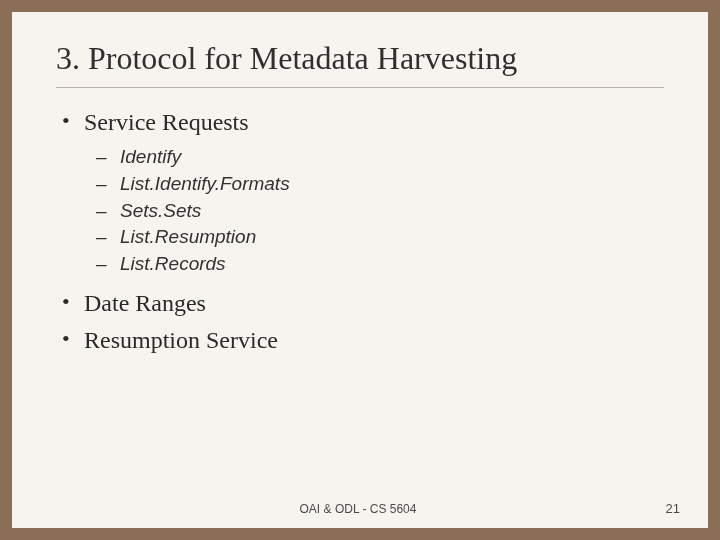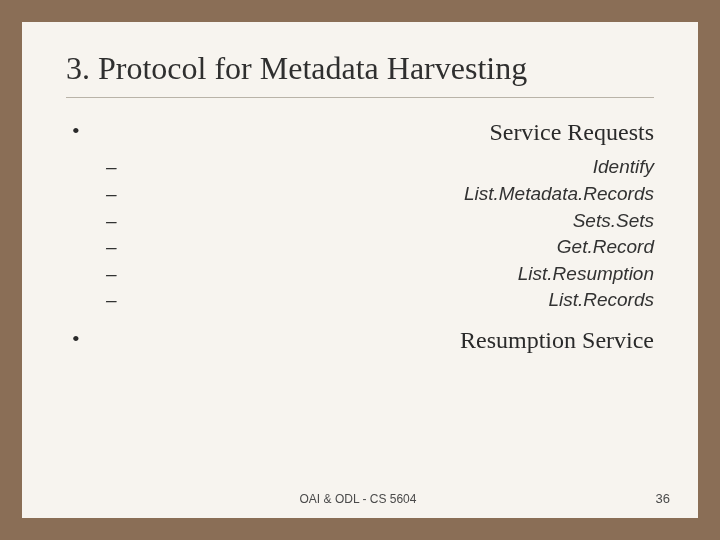--- a/index.html
+++ b/index.html
@@ -9,21 +9,21 @@
     height: 540px;
     overflow: hidden;
     font-family: "Times New Roman", Times, serif;
     background: #fff;
   }
   .frame {
     box-sizing: border-box;
     width: 720px;
     height: 540px;
     background: #8a6e56;
-    padding: 22px;
+    padding: 12px;
   }
   .slide {
     box-sizing: border-box;
     width: 100%;
     height: 100%;
     background: #f7f4ef;
     position: relative;
     padding: 28px 44px 0 44px;
   }
   .title {
@@ -41,21 +41,20 @@
     margin: 0;
     padding: 0 0 0 28px;
     list-style: none;
     color: #2a2a2a;
   }
   .bullets > li {
     position: relative;
     font-size: 24px;
     line-height: 1.35;
     margin-bottom: 4px;
-    text-align: right;
   }
   .bullets > li::before {
     content: "•";
     position: absolute;
     left: -22px;
     top: 0;
     font-size: 22px;
     color: #2a2a2a;
   }
   .sublist {
@@ -108,27 +107,27 @@
   <div class="slide">
 
     <h1 class="title">3. Protocol for Metadata Harvesting</h1>
     <hr class="hr">
 
     <ul class="bullets">
       <li>
         <span>Service Requests</span>
         <ul class="sublist">
           <li>Identify</li>
-          <li>List.Metadata.Records</li>
+          <li>List.Identify.Formats</li>
           <li>Sets.Sets</li>
-          <li>Get.Record</li>
           <li>List.Resumption</li>
           <li>List.Records</li>
         </ul>
       </li>
+      <li>Date Ranges</li>
       <li>Resumption Service</li>
     </ul>
 
     <div class="footer">OAI &amp; ODL - CS 5604</div>
-    <div class="page-num">36</div>
+    <div class="page-num">21</div>
 
   </div>
 </div>
 
 </body></html>

